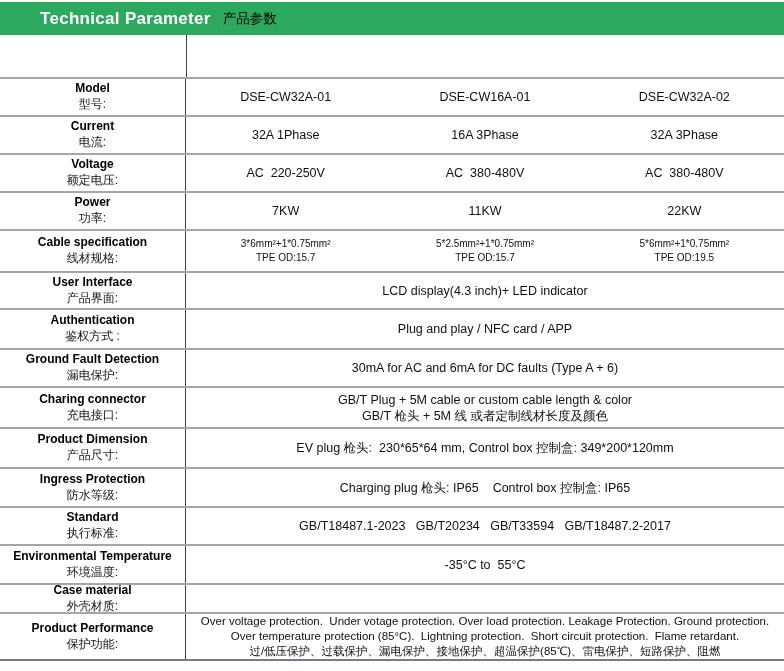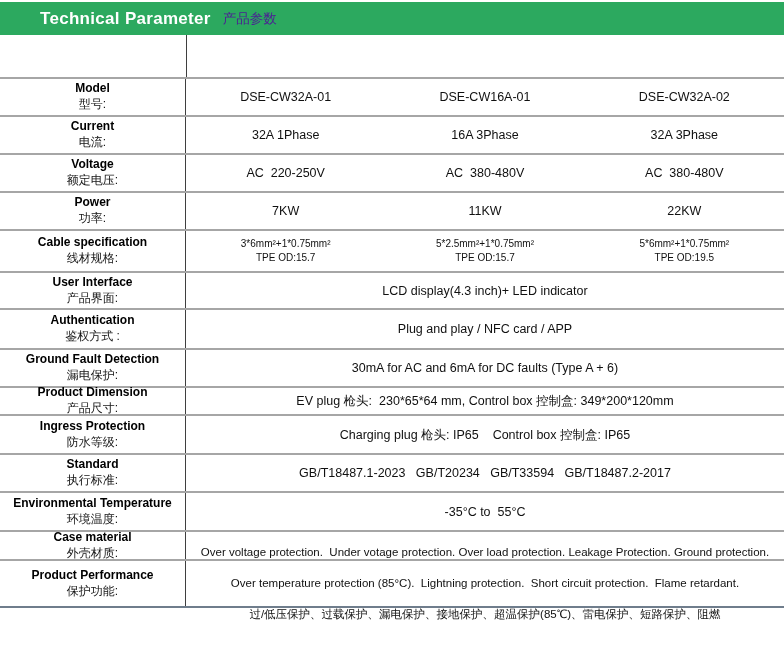--- a/index.html
+++ b/index.html
@@ -1,33 +1,33 @@
 <!DOCTYPE html>
 <html><head>
 <meta charset="utf-8">
 <style>
   html,body{margin:0;padding:0;background:#fff;}
   body{width:784px;height:671px;font-family:"Liberation Sans",sans-serif;overflow:hidden;}
 
   .titlebar{height:33px;margin-top:2px;background:#2CA95F;display:flex;align-items:center;padding-left:40px;}
   .title-en{color:#fff;font-weight:bold;font-size:17px;letter-spacing:.3px;}
-  .title-zh{color:#4c1d95;font-size:13.5px;margin-left:12px;}
+  .title-zh{color:#000000;font-size:13.5px;margin-left:12px;}
 
   .spacer{height:42px;display:flex;}
   .spacer .lbl-space{width:186px;flex:0 0 186px;border-right:1px solid #3f3f3f;}
 
   .spec-table{border-bottom:2px solid #6f7d8c;}
   .row{display:flex;border-top:2px solid #a6a6a6;box-sizing:border-box;}
   .lbl{width:186px;flex:0 0 186px;border-right:1px solid #3f3f3f;display:flex;flex-direction:column;justify-content:center;align-items:center;padding:1px 4px;box-sizing:border-box;}
   .lbl .en{font-weight:bold;font-size:12px;color:#000;line-height:15px;white-space:pre-wrap;}
   .lbl .zh{font-size:12px;color:#151515;line-height:17px;white-space:pre-wrap;}
   .data{flex:1 1 auto;display:flex;min-width:0;}
   .cell{flex:1 1 0;display:flex;flex-direction:column;justify-content:center;align-items:center;color:#101010;font-size:12.5px;line-height:16px;white-space:pre-wrap;padding:0 4px;box-sizing:border-box;}
   .cell.sm{font-size:10px;line-height:14px;}
-  .cell.perf{font-size:11.5px;line-height:15px;gap:16px;}
+  .cell.perf{font-size:11.5px;line-height:15px;}
   .ln{white-space:pre-wrap;}
 </style>
 </head>
 <body>
 
 <div>
 
   <header class="titlebar" style="background: rgb(44, 169, 95);">
     <span class="title-en">Technical Parameter</span>
     <span class="title-zh">产品参数</span>
@@ -131,22 +131,34 @@
     <div class="row" style="height:38px">
       <div class="lbl">
         <div class="en">Ground Fault Detection</div>
         <div class="zh">漏电保护:</div>
       </div>
       <div class="data">
         <div class="cell">30mA for AC and 6mA for DC faults (Type A + 6)</div>
       </div>
     </div>
 
-
-    <div class="row" style="height:28px">
+    <div class="row" style="height:41px">
+      <div class="lbl">
+        <div class="en">Charing connector</div>
+        <div class="zh">充电接口:</div>
+      </div>
+      <div class="data">
+        <div class="cell">
+          <div class="ln">GB/T Plug + 5M cable or custom cable length &amp; color</div>
+          <div class="ln">GB/T 枪头 + 5M 线 或者定制线材长度及颜色</div>
+        </div>
+      </div>
+    </div>
+
+    <div class="row" style="height:40px">
       <div class="lbl">
         <div class="en">Product Dimension</div>
         <div class="zh">产品尺寸:</div>
       </div>
       <div class="data">
         <div class="cell">EV plug 枪头:  230*65*64 mm, Control box 控制盒: 349*200*120mm</div>
       </div>
     </div>
 
     <div class="row" style="height:39px">

